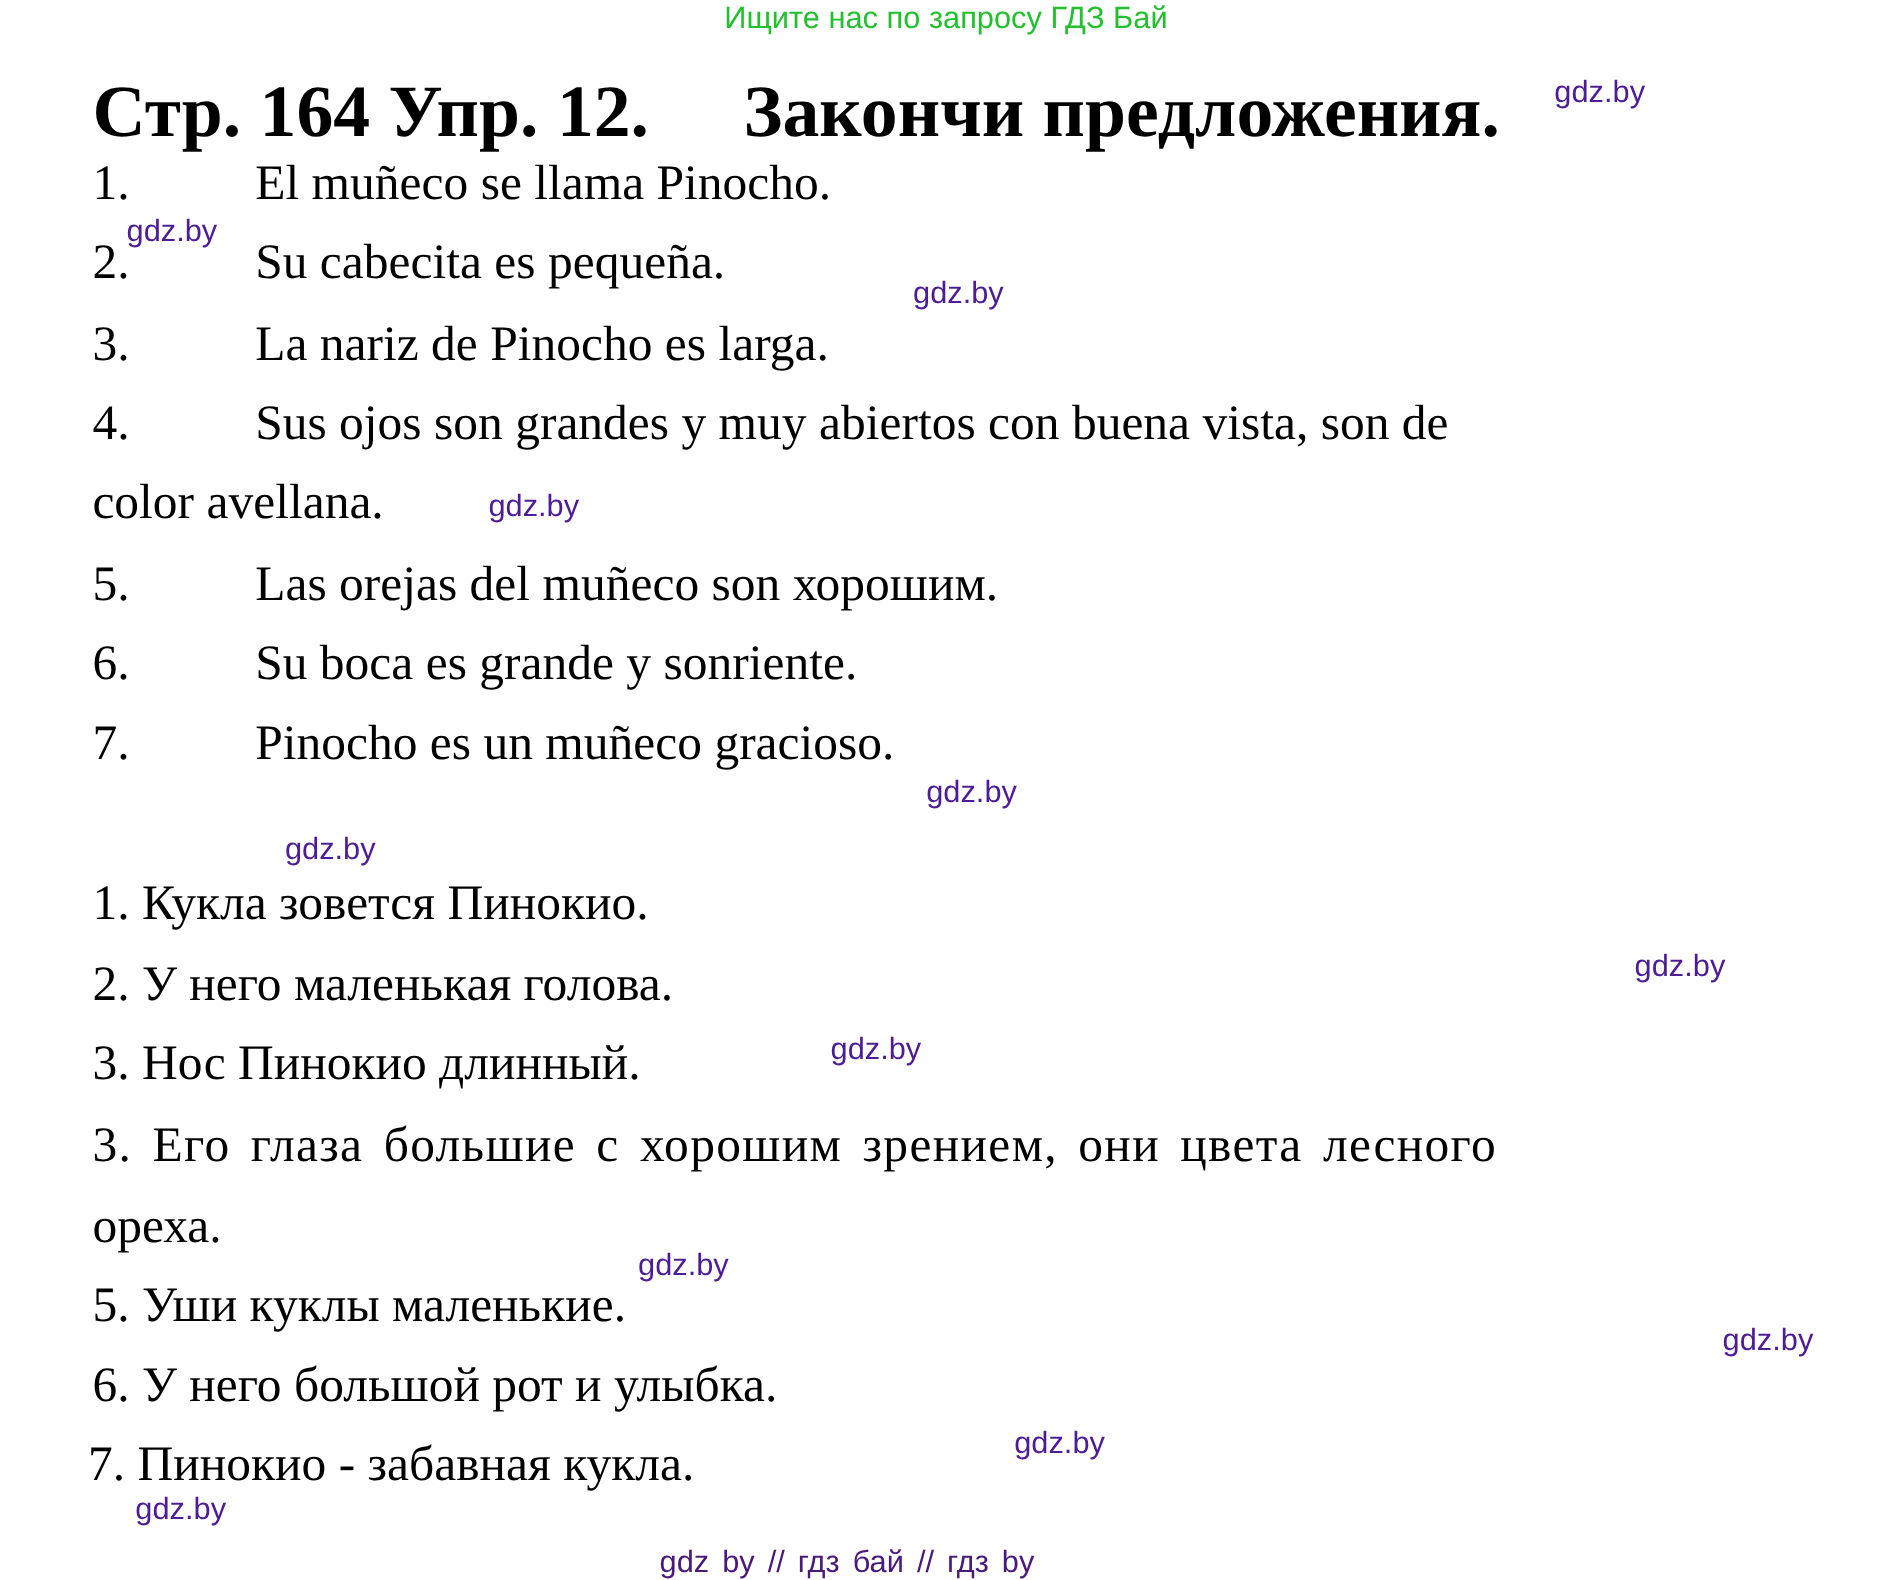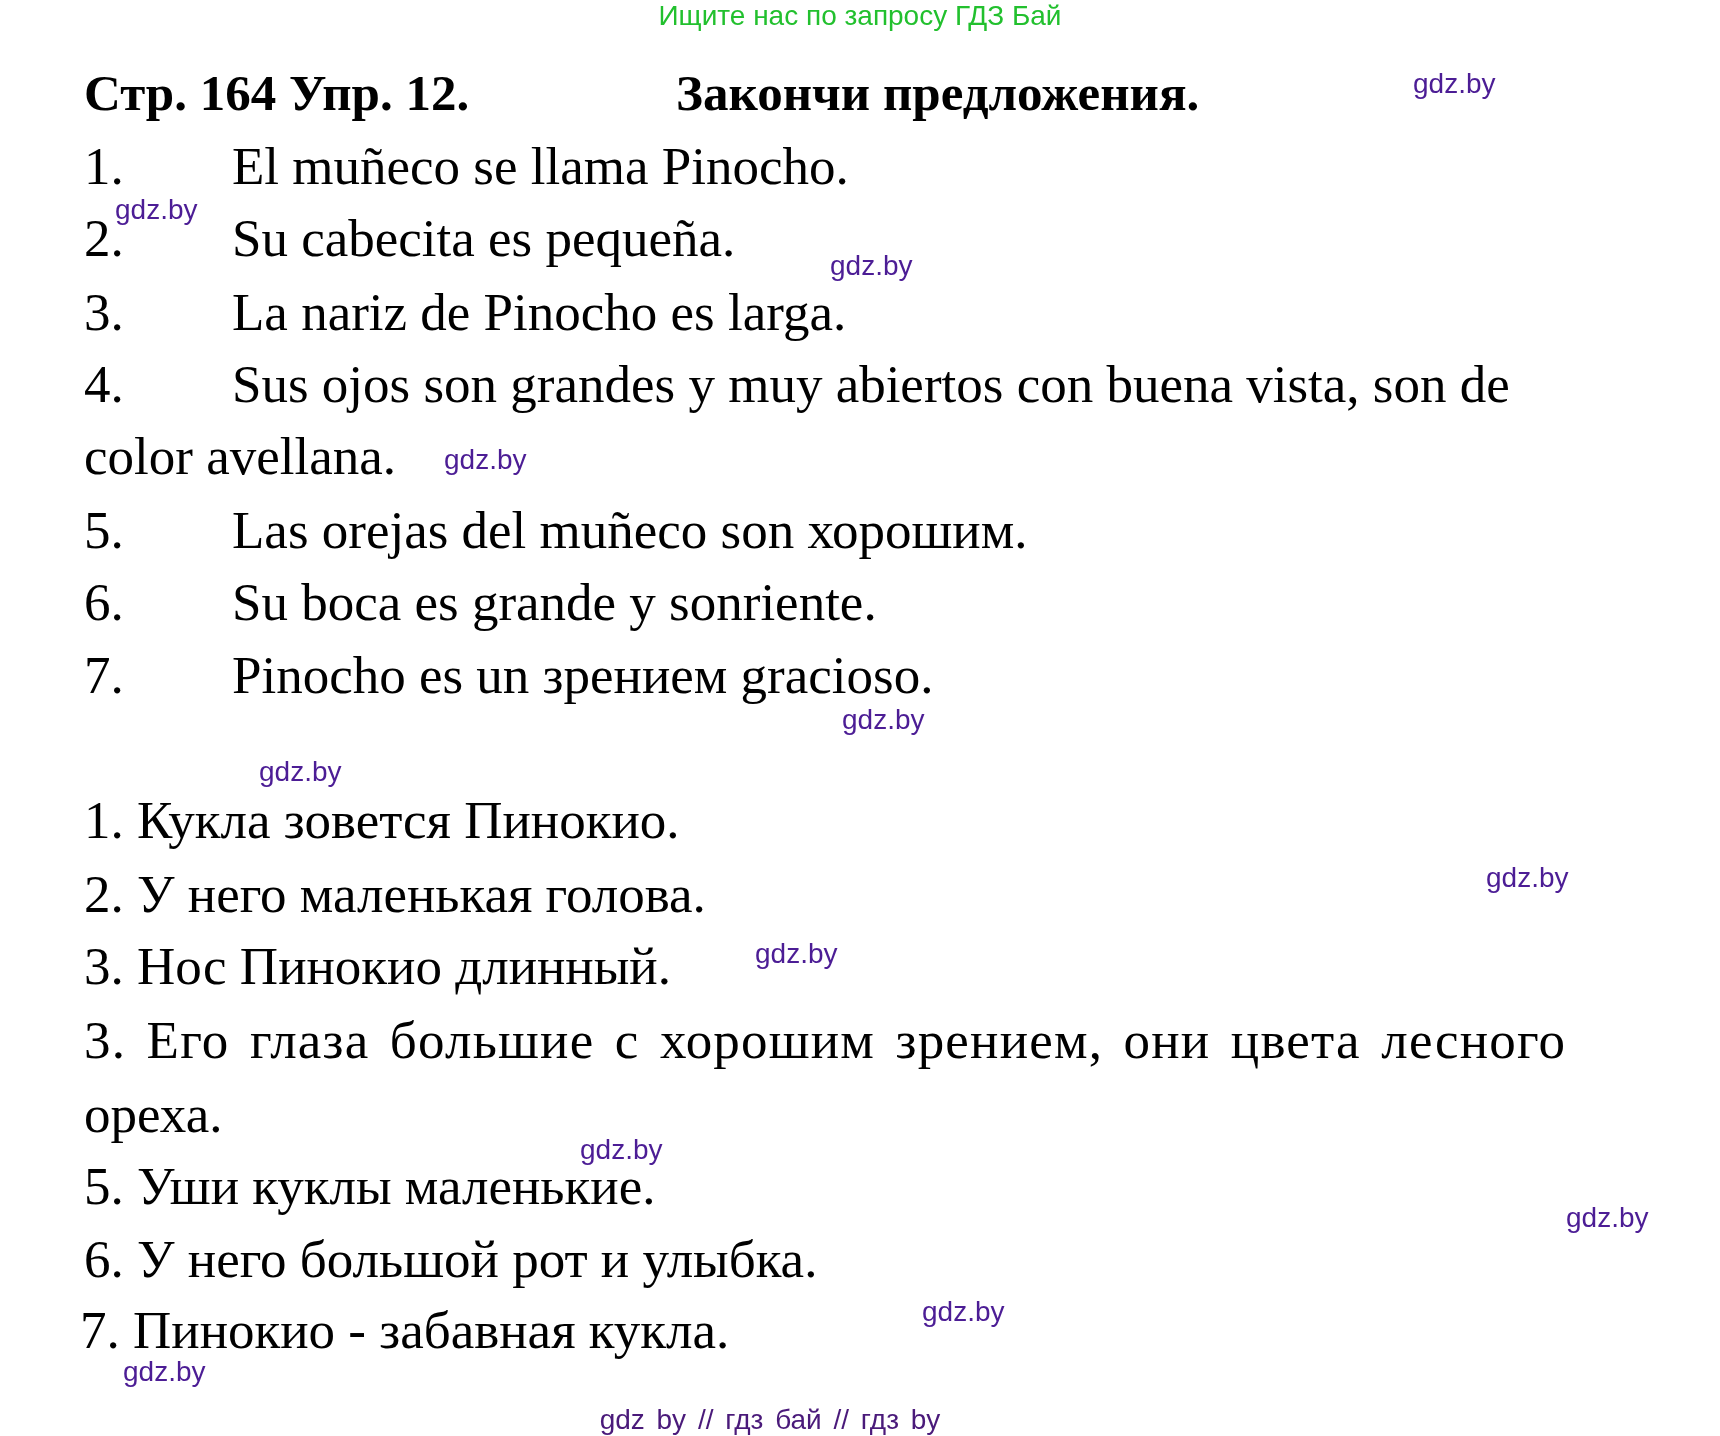--- a/index.html
+++ b/index.html
@@ -3,22 +3,22 @@
 <meta charset="utf-8">
 <style>
   html, body { margin: 0; padding: 0; background: #ffffff; }
   body { width: 1720px; height: 1436px; position: relative; overflow: hidden; }
   .banner {
     position: absolute; top: 0; left: 0; width: 1720px; text-align: center;
     font-family: "Liberation Sans", sans-serif; font-size: 28px; color: #22c02e;
     line-height: 32px;
   }
   .serif { font-family: "Liberation Serif", serif; color: #000; position: absolute; white-space: nowrap; }
-  .heading { font-size: 51px; font-weight: bold; top: 64px; }
-  .line { font-size: 53px; line-height: 60px; }
+  .heading { font-size: 67px; font-weight: bold; top: 64px; }
+  .line { font-size: 45px; line-height: 60px; }
   .num { position: absolute; left: 84px; }
   .txt { position: absolute; left: 232px; }
   .wm {
     position: absolute; font-family: "Liberation Sans", sans-serif; font-size: 28px;
     color: #4c1d95; white-space: nowrap;
   }
   .footer {
     position: absolute; top: 1404px; left: 0; width: 1540px; text-align: center;
     font-family: "Liberation Sans", sans-serif; font-size: 28px; color: #4a1a7a;
     word-spacing: 4px;
@@ -54,21 +54,21 @@
   <div class="serif line" style="top:500px; left:0; width:1720px;">
     <span class="num">5.</span>
     <span class="txt">Las orejas del muñeco son хорошим.</span>
   </div>
   <div class="serif line" style="top:572px; left:0; width:1720px;">
     <span class="num">6.</span>
     <span class="txt">Su boca es grande y sonriente.</span>
   </div>
   <div class="serif line" style="top:645px; left:0; width:1720px;">
     <span class="num">7.</span>
-    <span class="txt">Pinocho es un зрением gracioso.</span>
+    <span class="txt">Pinocho es un muñeco gracioso.</span>
   </div>
 </div>
 
 <div class="wm" style="left:115px; top:194px;">gdz.by</div>
 <div class="wm" style="left:830px; top:250px;">gdz.by</div>
 <div class="wm" style="left:444px; top:444px;">gdz.by</div>
 <div class="wm" style="left:842px; top:704px;">gdz.by</div>
 <div class="wm" style="left:259px; top:756px;">gdz.by</div>
 
 <div>

